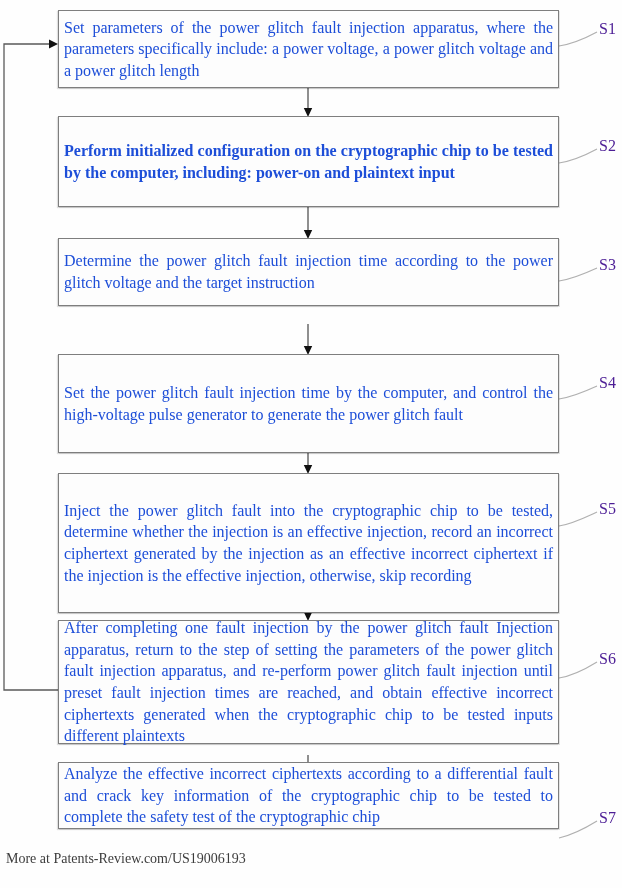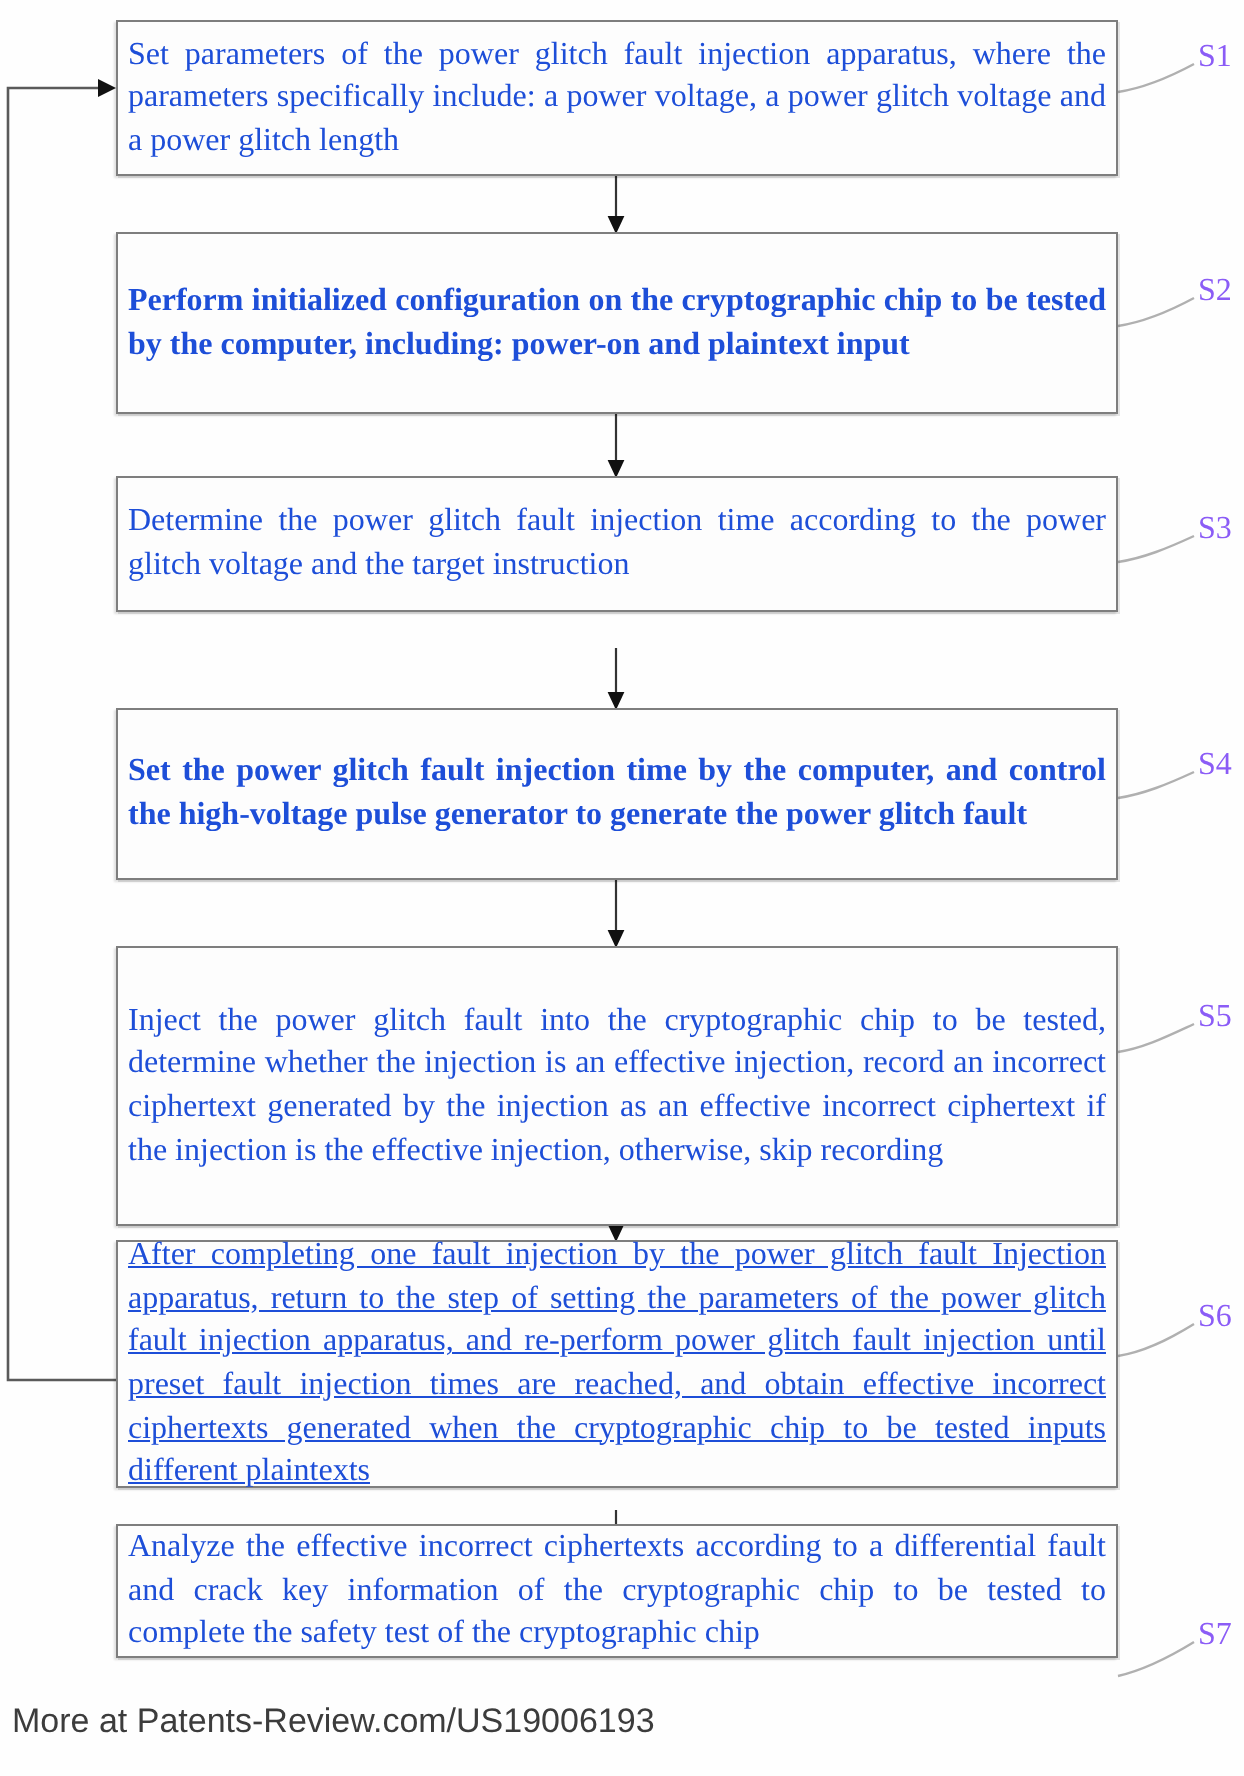--- a/index.html
+++ b/index.html
@@ -26,50 +26,50 @@
     line-height:21.6px;
   }
   .step-box .step-text{
     display:block;
     width:100%;
     text-align:justify;
   }
   .box-s1{top:10px;height:78px;}
   .box-s2{top:116px;height:91px;font-weight:bold;}
   .box-s3{top:238px;height:68px;}
-  .box-s4{top:354px;height:86px;font-weight:bold;}
+  .box-s4{top:354px;height:99px;}
   .box-s5{top:473px;height:140px;}
-  .box-s6{top:620px;height:124px;text-decoration:underline;}
+  .box-s6{top:620px;height:124px;}
   .box-s7{top:762px;height:67px;}
   .step-label{
     position:absolute;
     left:599px;
-    color:#8b5cf6;
+    color:#4c1d95;
     font-size:16px;
     line-height:16px;
     text-align:center;
   }
   .label-s1{top:21px;}
   .label-s2{top:138px;}
   .label-s3{top:257px;}
   .label-s4{top:375px;}
   .label-s5{top:501px;}
   .label-s6{top:651px;}
   .label-s7{top:810px;}
   #connector-overlay{
     position:absolute;
     left:0;top:0;
     width:622px;height:888px;
     pointer-events:none;
   }
   .watermark{
     position:absolute;
     left:6px;top:851px;
-    font-family:Liberation Sans, sans-serif;
-    font-size:17px;
+    font-family:Liberation Serif, serif;
+    font-size:14px;
     color:#3c3c3c;
     text-align:right;
   }
 </style>
 </head>
 <body>
 
 <div id="page">
 
   <svg id="connector-overlay" viewBox="0 0 622 888" xmlns="http://www.w3.org/2000/svg">

